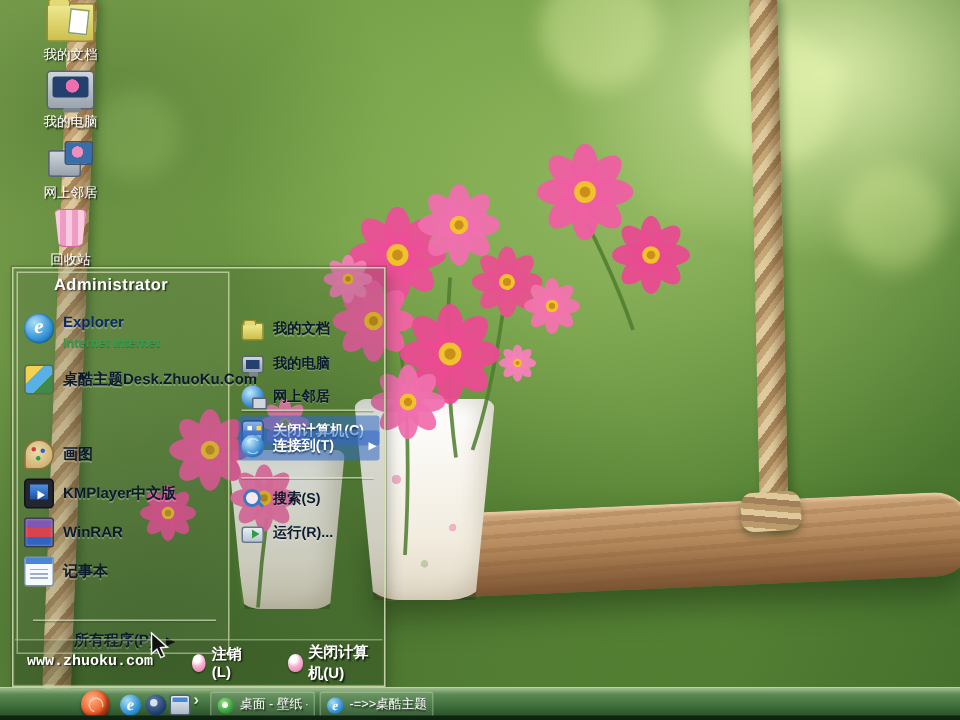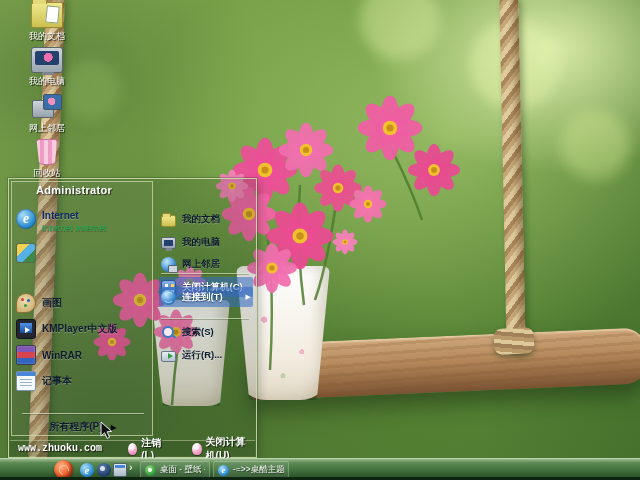--- a/index.html
+++ b/index.html
@@ -110,21 +110,21 @@
   .smr-item{position:absolute;left:4px;display:flex;align-items:center;gap:6px;width:94px;height:20px;border-radius:2px;padding:0 2px;}
   .smr-item .sm-label{font-size:9.5px;}
   .smr-item.hl{background:rgba(49,106,197,.55);}
   .smr-item.hl .sm-label{color:#fff;text-shadow:0 1px 1px rgba(0,20,60,.6);}
   .smr-arrow{margin-left:auto;font-size:7px;color:#fff;}
   .sm-sep{position:absolute;left:6px;width:88px;height:1px;background:rgba(225,235,205,.65);box-shadow:0 1px 0 rgba(40,60,30,.3);}
   .sep-left{left:10px;width:122px;}
   .allprog{position:absolute;left:4px;top:236px;width:134px;height:18px;display:flex;align-items:center;justify-content:center;gap:8px;}
   .allprog .sm-label{font-size:10px;}
   .ap-arrow{font-size:8px;color:#0a0a0a;}
-  .sm-footer{position:absolute;left:1px;right:1px;bottom:1px;height:16px;display:flex;align-items:center;
+  .sm-footer{position:absolute;left:1px;right:1px;bottom:1px;height:30px;display:flex;align-items:center;
     background:rgba(40,60,30,.18);border-top:1px solid rgba(206,218,172,.5);}
   .site-label{margin-left:8px;font-family:"Liberation Mono",monospace;font-size:10px;font-weight:bold;color:#fff;text-shadow:1px 1px 1px rgba(0,0,0,.7);}
   .foot-btn{display:flex;align-items:center;gap:4px;margin-left:26px;}
   .foot-label{font-size:10px;font-weight:bold;color:#fff;text-shadow:1px 1px 1px rgba(0,0,0,.7);}
   .pink-icon{width:12px;height:12px;border-radius:50% 50% 46% 46%;
     background:radial-gradient(circle at 35% 28%,#ffffff 0 22%,#f7b6d4 45%,#e36da5 100%);
     box-shadow:0 1px 1px rgba(0,0,0,.4);}
 
   
   .cursor{position:absolute;left:100px;top:421px;width:13px;height:19px;z-index:50;}
@@ -382,26 +382,27 @@
     <div class="dlabel">回收站</div>
   </div>
 
   <div class="startmenu">
     <div class="sm-user">Administrator</div>
 
     <div class="sm-left">
       <div class="sm-item" style="top:26px">
         <div class="mi ie-icon">e</div>
         <div>
-          <span class="sm-label blue">Internet</span>
+          <span class="sm-label blue">Explorer</span>
           <span class="sm-sub">Internet Internet</span>
         </div>
       </div>
       <div class="sm-item" style="top:60px">
         <div class="mi zk-icon"></div>
+        <span class="sm-label">桌酷主题Desk.ZhuoKu.Com</span>
       </div>
       <div class="sm-item" style="top:110px">
         <div class="mi paint-icon"></div>
         <span class="sm-label">画图</span>
       </div>
       <div class="sm-item" style="top:136px">
         <div class="mi km-icon"></div>
         <span class="sm-label">KMPlayer中文版</span>
       </div>
       <div class="sm-item" style="top:188px">

